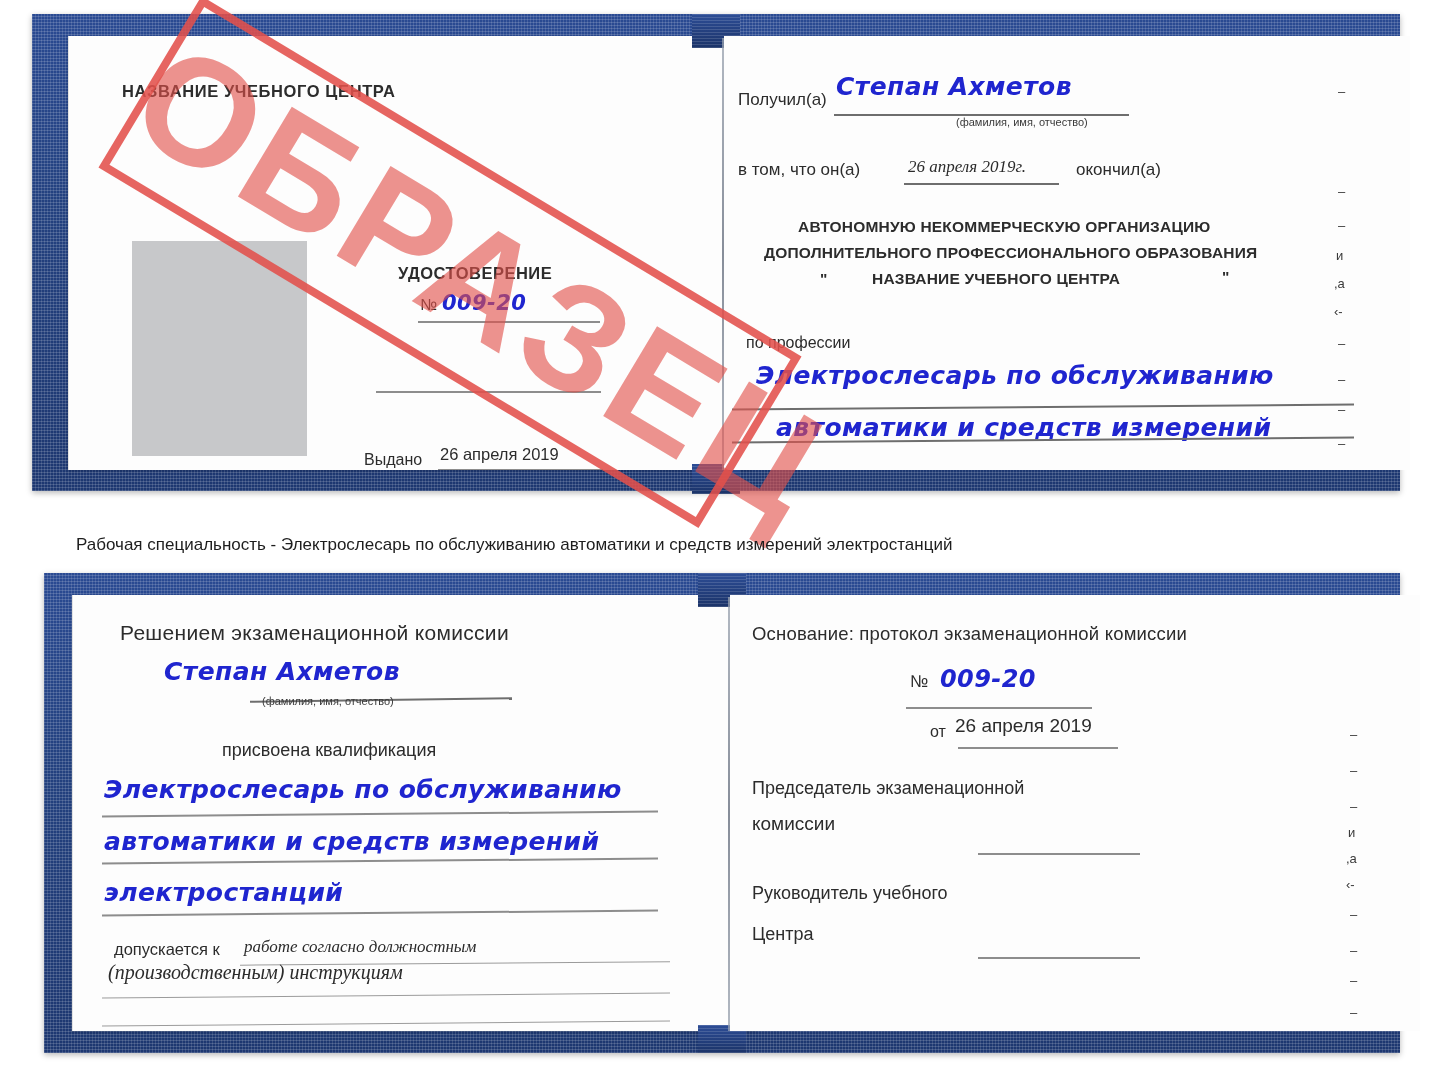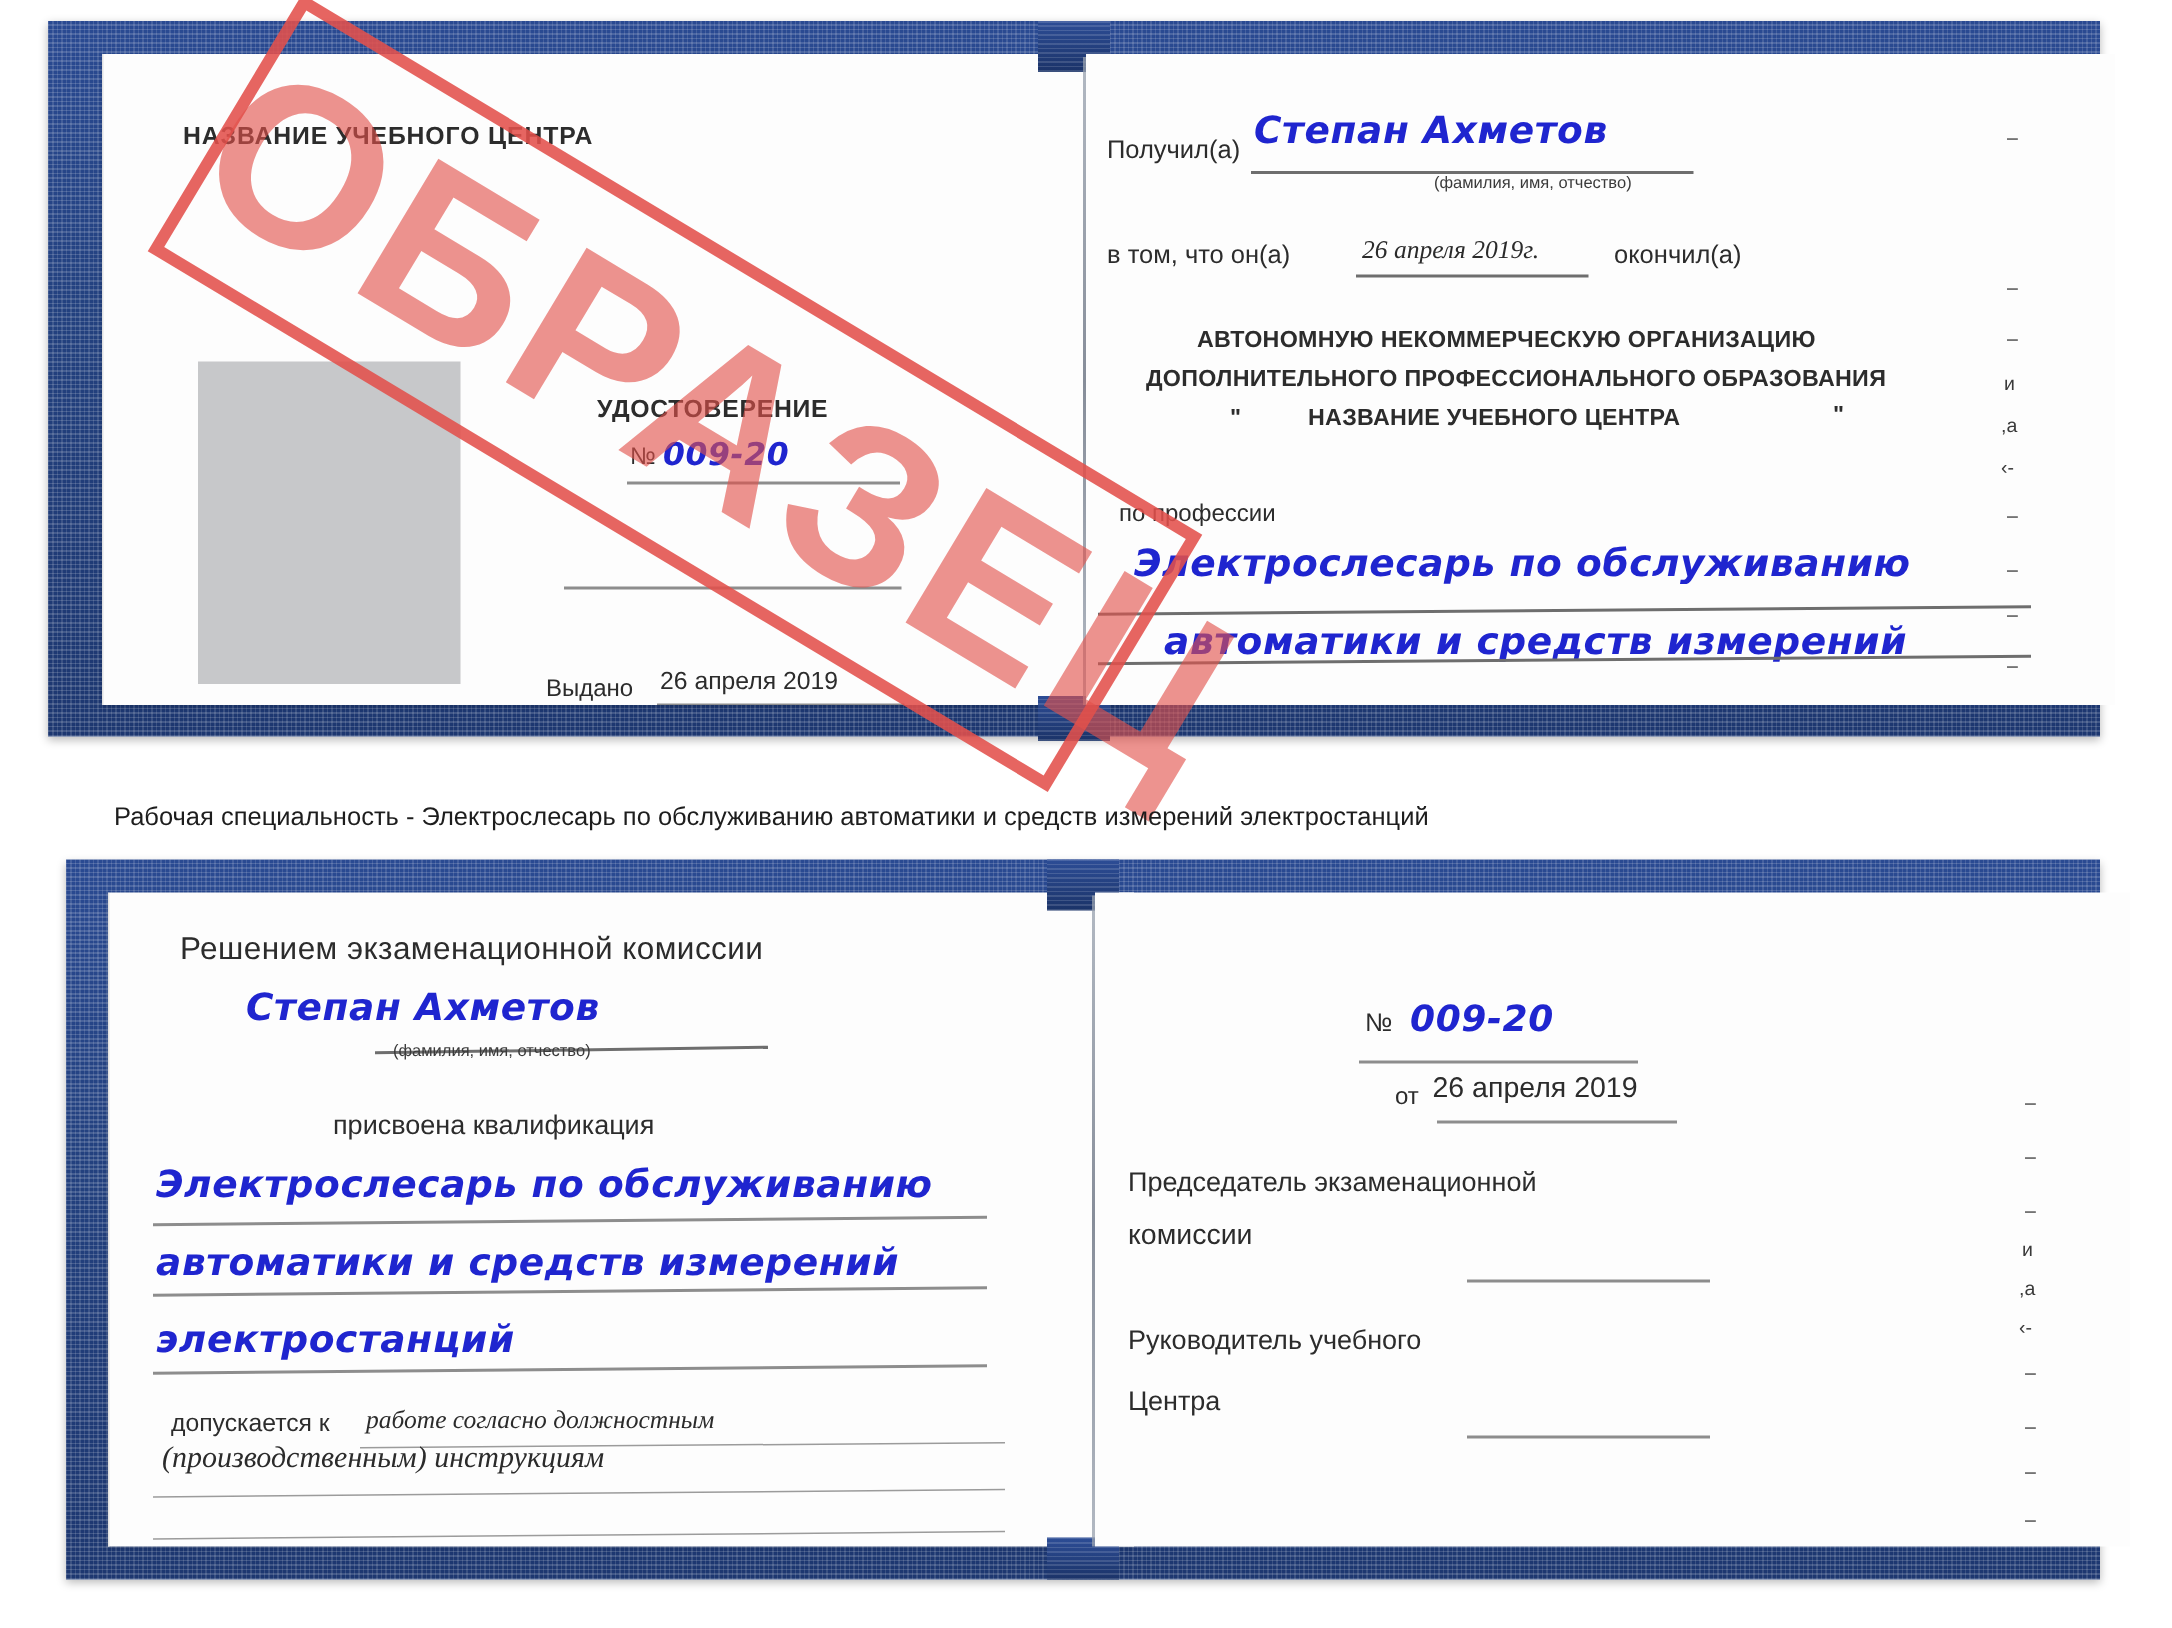--- a/index.html
+++ b/index.html
@@ -161,20 +161,21 @@
     <div class="fill" style="left:36px;top:366px;font-size:20px;">(производственным) инструкциям</div>
     <div class="rule thin" style="left:30px;top:400px;width:568px;transform:rotate(-.5deg);"></div>
     <div class="rule thin" style="left:30px;top:428px;width:568px;transform:rotate(-.5deg);"></div>
   </div>
 
   <div class="spine-tab" style="left:654px;top:0px;width:48px;height:34px;"></div>
   <div class="spine-tab" style="left:654px;top:452px;width:48px;height:28px;"></div>
   <div class="spine-line" style="left:684px;top:24px;height:434px;"></div>
 
   <div class="page" style="left:686px;top:22px;width:646px;height:436px;">
+    <div class="t" style="left:22px;top:28px;font-size:18.5px;letter-spacing:.2px;">Основание: протокол экзаменационной комиссии</div>
 
     <div class="t" style="left:180px;top:77px;font-size:17px;">№</div>
     <div class="hand" style="left:210px;top:70px;font-size:24px;">009-20</div>
     <div class="rule" style="left:176px;top:112px;width:186px;"></div>
 
     <div class="t" style="left:200px;top:128px;font-size:16px;">от</div>
     <div class="t" style="left:225px;top:120px;font-size:19px;">26 апреля 2019</div>
     <div class="rule" style="left:228px;top:152px;width:160px;"></div>
 
     <div class="t" style="left:22px;top:183px;font-size:18px;">Председатель экзаменационной</div>

